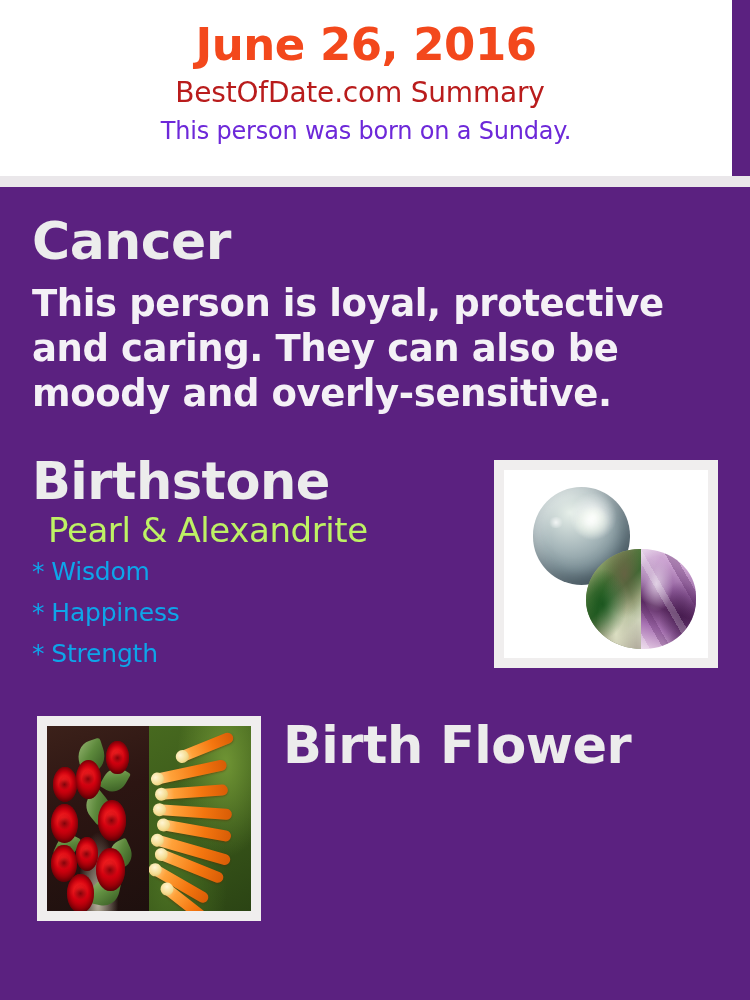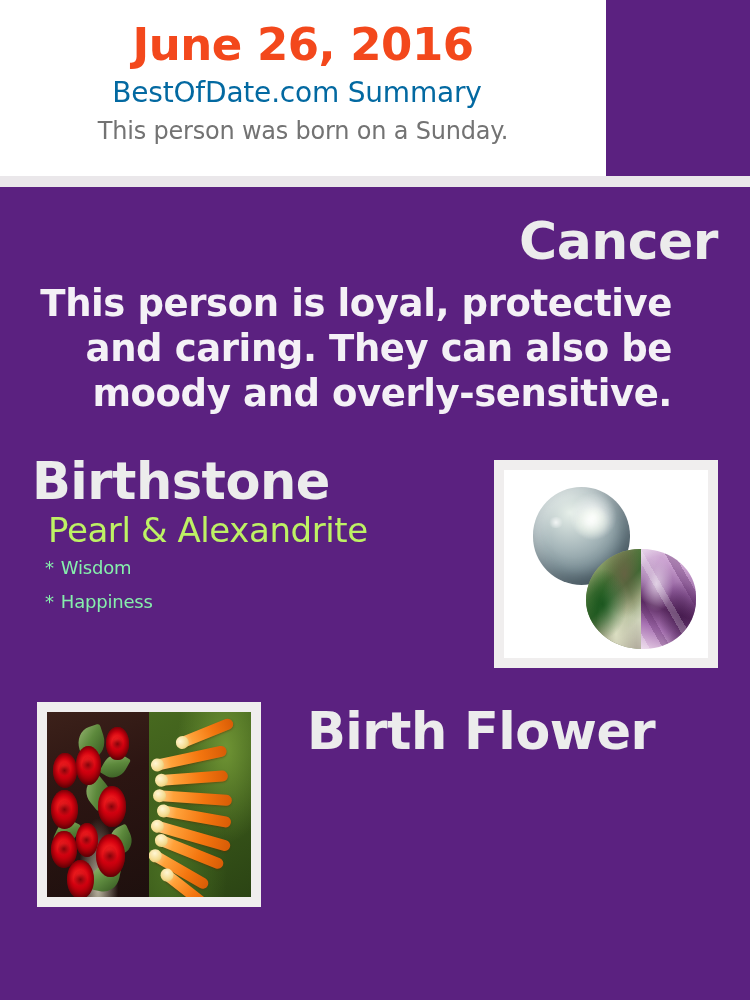--- a/index.html
+++ b/index.html
@@ -11,44 +11,44 @@
     height: 1000px;
     overflow: hidden;
     background: #5b2180;
     font-family: "DejaVu Sans", "Liberation Sans", sans-serif;
     -webkit-font-smoothing: antialiased;
   }
 
   
   .header {
     background: #ffffff;
-    width: 606px;
+    width: 732px;
     height: 176px;
     box-sizing: border-box;
     text-align: center;
     padding-top: 22px;
   }
   .date-title {
     color: #f3481c;
     font-size: 45px;
     font-weight: 700;
     line-height: 1.0;
     letter-spacing: -0.5px;
     margin: 0 0 12px 0;
   }
   .site-summary {
-    color: #0369a1;
+    color: #b91c1c;
     font-size: 28px;
     font-weight: 400;
     line-height: 1.0;
     margin: 0 12px 12px 0;
     letter-spacing: -0.2px;
   }
   .born-line {
-    color: #737373;
+    color: #6d28d9;
     font-size: 24px;
     font-weight: 400;
     line-height: 1.0;
     margin: 0;
     letter-spacing: -0.2px;
   }
   .header-divider {
     width: 750px;
     height: 11px;
     background: #eae7ea;
@@ -59,21 +59,20 @@
     width: 750px;
     height: 813px;
     background: #5b2180;
     box-sizing: border-box;
     position: relative;
     padding: 0;
   }
 
   .sign-block {
     padding: 28px 32px 0 32px;
-    text-align: right;
   }
   .sign-name {
     color: #ececec;
     font-size: 52px;
     font-weight: 700;
     line-height: 1.0;
     margin: 0 0 14px 0;
     letter-spacing: -0.5px;
   }
   .sign-desc {
@@ -113,25 +112,25 @@
     line-height: 1.0;
     margin: 0 0 12px 16px;
     letter-spacing: -0.4px;
   }
   .trait-list {
     list-style: none;
     margin: 0;
     padding: 0;
   }
   .trait-list li {
-    color: #86efac;
-    font-size: 18px;
+    color: #0ea5e9;
+    font-size: 25px;
     font-weight: 400;
     line-height: 1.0;
-    margin: 0 0 16px 13px;
+    margin: 0 0 16px 0;
     letter-spacing: -0.2px;
     white-space: nowrap;
   }
   .trait-list li .star {
     margin-right: 7px;
   }
 
   
   .img-frame {
     background: #f0eeee;
@@ -237,21 +236,21 @@
       linear-gradient(60deg, rgba(255,255,255,0.28) 0 8%, rgba(255,255,255,0) 8% 20%, rgba(90,40,100,0.3) 20% 27%, rgba(90,40,100,0) 27% 44%, rgba(255,255,255,0.22) 44% 51%, rgba(255,255,255,0) 51% 70%, rgba(80,30,90,0.3) 70% 78%, rgba(80,30,90,0) 78% 100%);
   }
 
   
   .flower-row {
     margin-top: 34px;
     padding: 0 32px 0 32px;
     display: flex;
     align-items: flex-start;
     justify-content: flex-start;
-    gap: 46px;
+    gap: 22px;
   }
   .flower-frame {
     width: 224px;
     height: 205px;
     margin-left: 5px;
   }
   .flower-canvas {
     width: 100%;
     height: 100%;
     display: flex;
@@ -343,20 +342,21 @@
     <div class="sign-desc">This person is loyal, protective and caring. They can also be moody and overly-sensitive.</div>
   </div>
 
   <div class="stone-row">
     <div class="stone-text">
       <div class="section-title">Birthstone</div>
       <div class="section-sub">Pearl &amp; Alexandrite</div>
       <ul class="trait-list">
         <li><span class="star">*</span><span>Wisdom</span></li>
         <li><span class="star">*</span><span>Happiness</span></li>
+        <li><span class="star">*</span><span>Strength</span></li>
       </ul>
     </div>
 
     <div class="img-frame stone-frame">
       <div class="stone-canvas">
         <div class="pearl">
           <span class="pearl-glint"></span>
         </div>
         <div class="alexandrite">
           <div class="alex-rough"></div>

